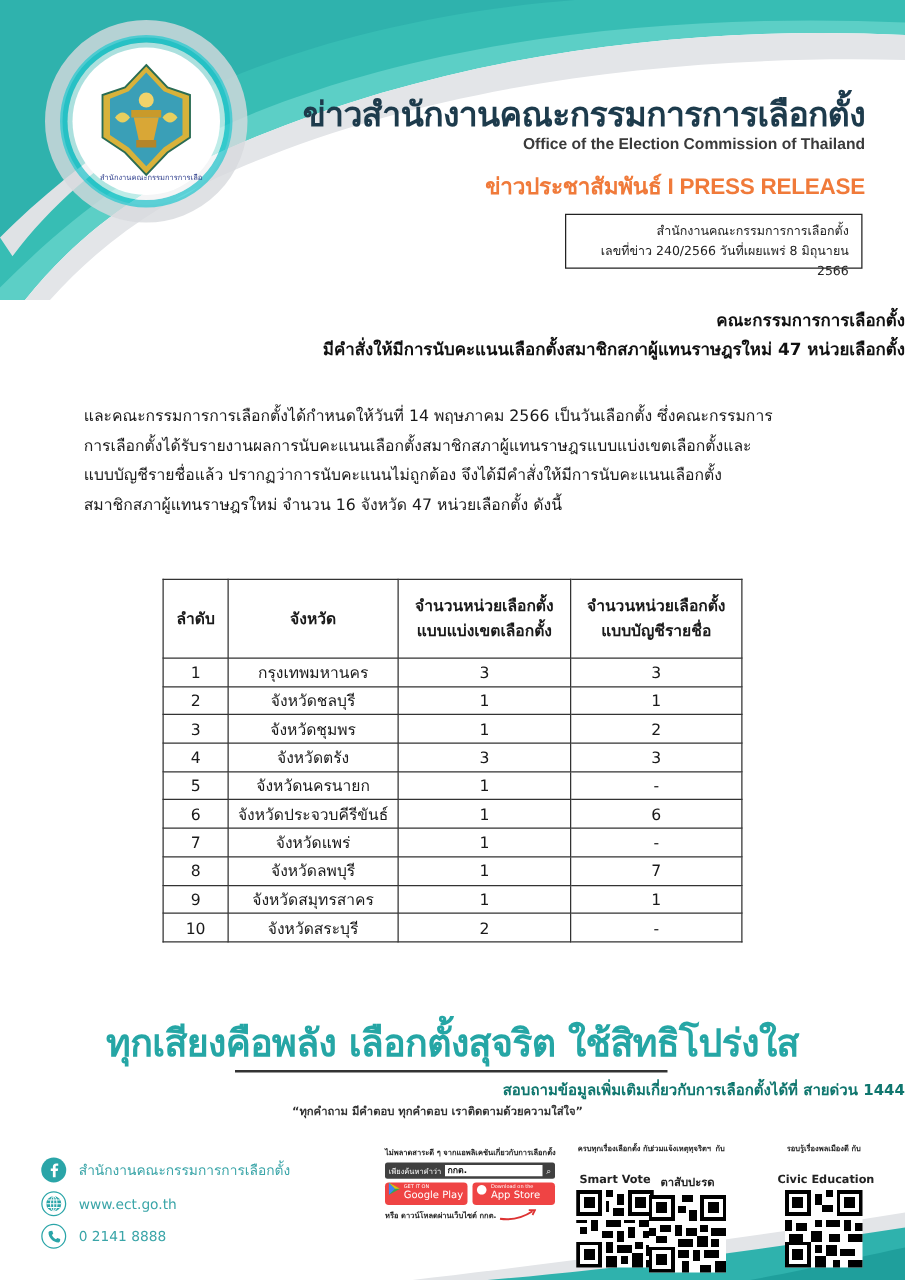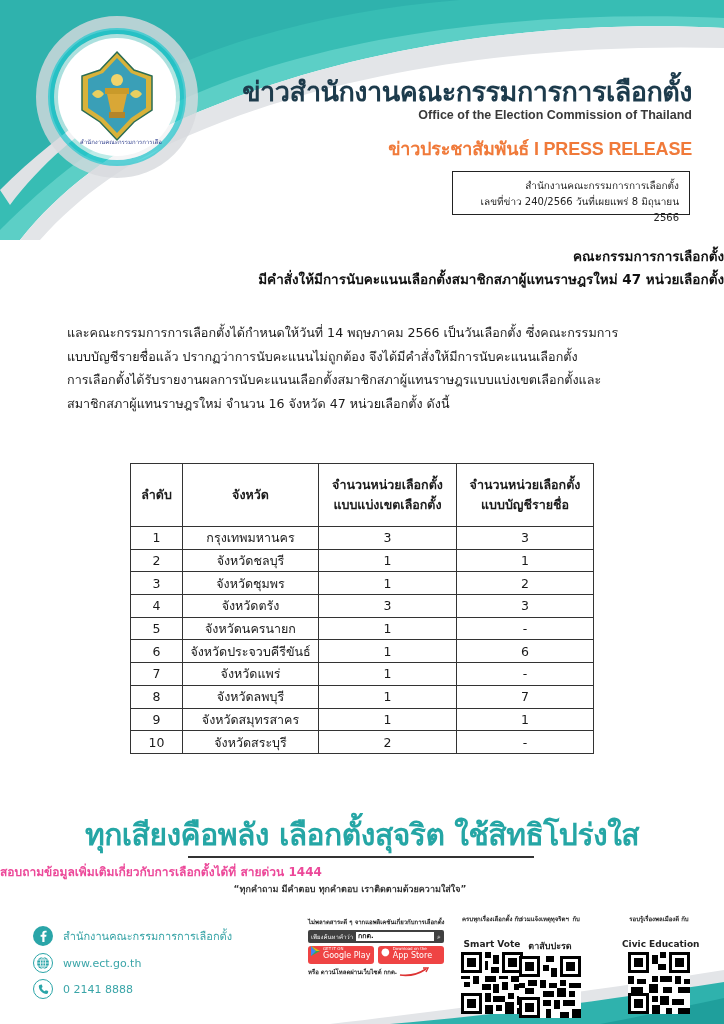--- a/index.html
+++ b/index.html
@@ -70,22 +70,22 @@
   col.c1 { width: 52px; } col.c2 { width: 136px; } col.c3 { width: 138px; } col.c4 { width: 137px; }
 
   
   .slogan {
     position: absolute; left: 0; width: 724px; top: 811px; text-align: center;
     font-weight: bold; font-size: 30px; color: #25a6a5; letter-spacing: -0.5px;
     white-space: nowrap;
   }
   .slogan-rule { position: absolute; left: 188px; top: 856px; width: 346px; height: 1.5px; background: #333; }
   .hotline {
-    position: absolute; left: 0; width: 724px; top: 862px; text-align: left;
-    font-weight: bold; font-size: 12px; color: #ec4899; white-space: nowrap;
+    position: absolute; left: 0; width: 724px; top: 862px; text-align: right;
+    font-weight: bold; font-size: 12px; color: #0f766e; white-space: nowrap;
   }
   .motto {
     position: absolute; left: 0; width: 700px; top: 882px; text-align: center;
     font-weight: bold; font-size: 9px; color: #333; white-space: nowrap;
   }
 
   .contact { position: absolute; left: 33px; height: 20px; display: flex; align-items: center; }
   .contact .ic {
     width: 20px; height: 20px; border-radius: 50%; box-sizing: border-box;
     display: flex; align-items: center; justify-content: center; margin-right: 10px;
@@ -150,22 +150,22 @@
 <div class="info-box">
   <div>สำนักงานคณะกรรมการการเลือกตั้ง</div>
   <div>เลขที่ข่าว 240/2566 วันที่เผยแพร่ 8 มิถุนายน 2566</div>
 </div>
 
 <div class="headline" style="top:245px;">คณะกรรมการการเลือกตั้ง</div>
 <div class="headline" style="top:268px;">มีคำสั่งให้มีการนับคะแนนเลือกตั้งสมาชิกสภาผู้แทนราษฎรใหม่ 47 หน่วยเลือกตั้ง</div>
 
 <div class="para">
   <span class="line">และคณะกรรมการการเลือกตั้งได้กำหนดให้วันที่ 14 พฤษภาคม 2566 เป็นวันเลือกตั้ง ซึ่งคณะกรรมการ</span>
+  <span class="line">การเลือกตั้งได้รับรายงานผลการนับคะแนนเลือกตั้งสมาชิกสภาผู้แทนราษฎรแบบแบ่งเขตเลือกตั้งและ</span>
   <span class="line">แบบบัญชีรายชื่อแล้ว ปรากฏว่าการนับคะแนนไม่ถูกต้อง จึงได้มีคำสั่งให้มีการนับคะแนนเลือกตั้ง</span>
-  <span class="line">การเลือกตั้งได้รับรายงานผลการนับคะแนนเลือกตั้งสมาชิกสภาผู้แทนราษฎรแบบแบ่งเขตเลือกตั้งและ</span>
   <span class="line">สมาชิกสภาผู้แทนราษฎรใหม่ จำนวน 16 จังหวัด 47 หน่วยเลือกตั้ง ดังนี้</span>
 </div>
 
 <table class="units">
   <colgroup>
       <col class="c1">
       <col class="c2">
       <col class="c3">
       <col class="c4">
     </colgroup>

